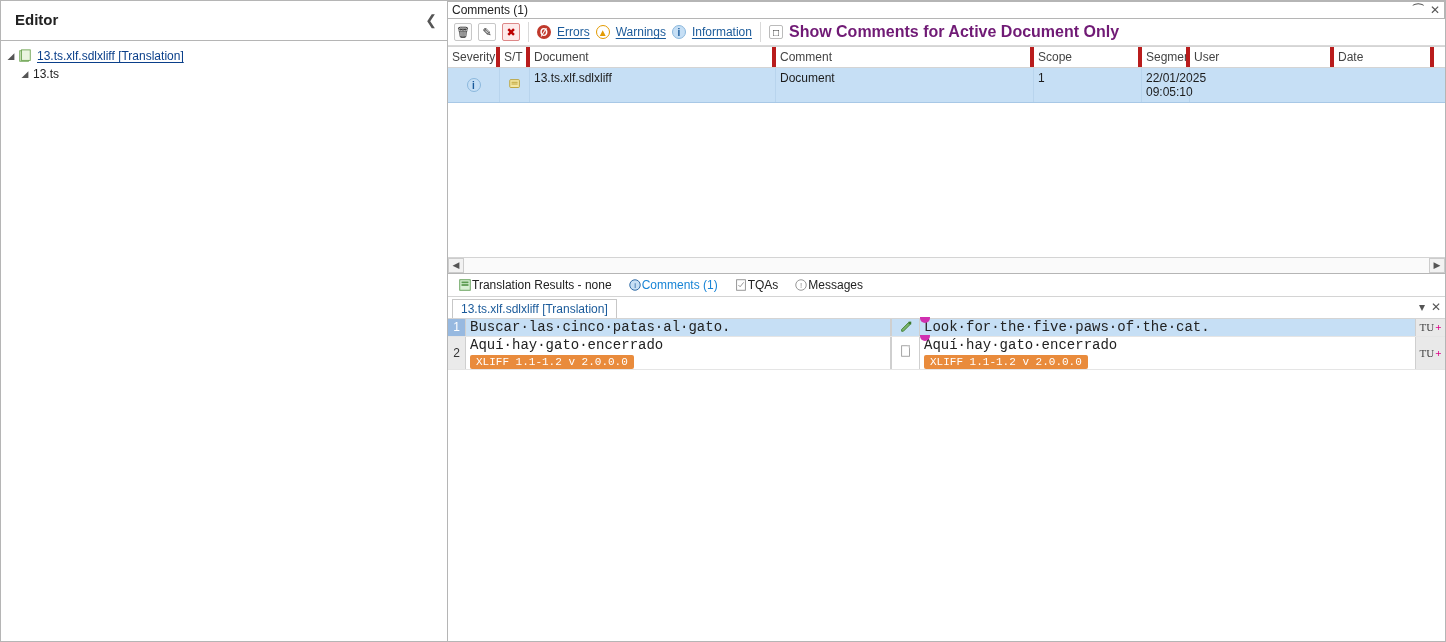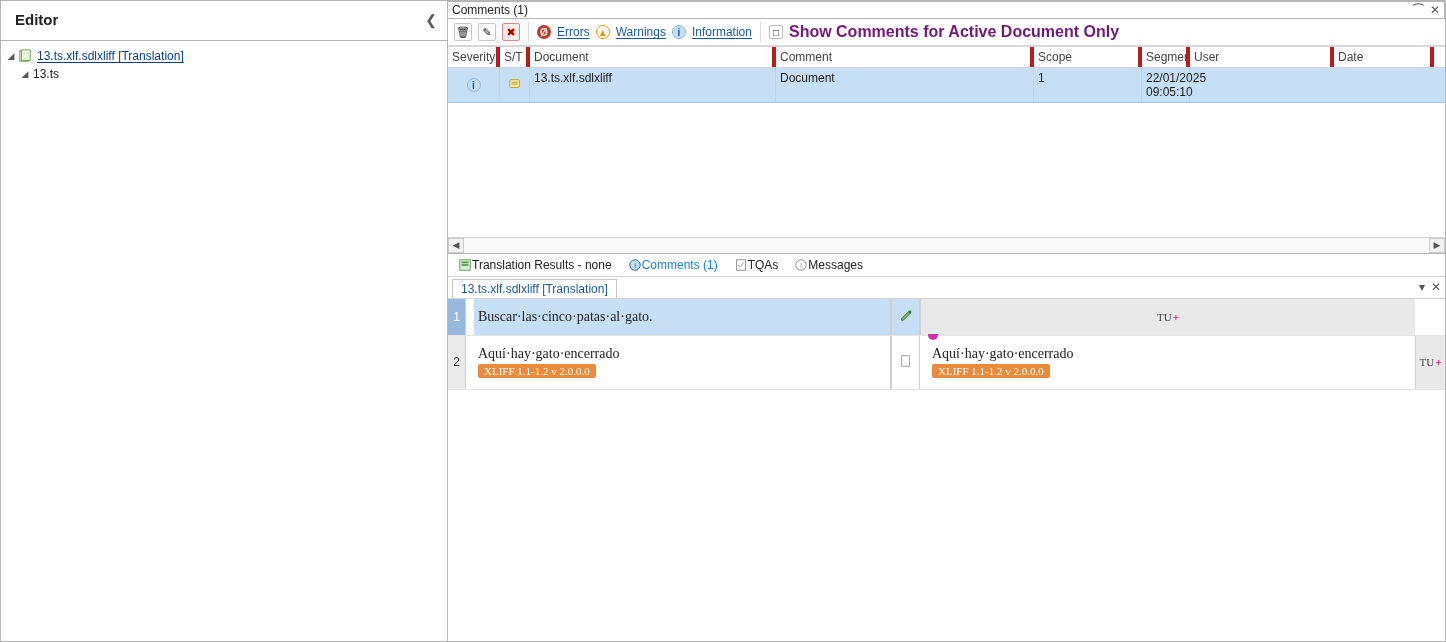--- a/index.html
+++ b/index.html
@@ -224,25 +224,24 @@
 .seg-row.selected .num { background:#97b9e0; color:#fff; }
 .seg-row.selected .src, .seg-row.selected .tgt { background:#c6dff5; }
 .seg-row.selected .status { background:#c6dff5; }
 .num {
   background:#eaeaea; color:#333;
   display:flex; align-items:center; justify-content:center;
   border-right:1px solid #cfcfcf;
   font-size:12px;
 }
 .src, .tgt {
-  padding: 10px 4px;
+  padding: 0 4px;
   font-size: 14px;
-  font-family: Liberation Serif, serif;
+  font-family: Liberation Mono, monospace;
   position:relative;
-  margin-left:8px;
 }
 .src { border-right:1px solid #cfcfcf; }
 .status {
   border-left:1px solid #cfcfcf; border-right:1px solid #cfcfcf;
   display:flex; align-items:center; justify-content:center;
 }
 .tu {
   background:#e9e9e9;
   display:flex; align-items:center; justify-content:center;
   font-size:11px;
@@ -423,20 +422,24 @@
           <span>Buscar·las·cinco·patas·al·gato.</span>
         </div>
         <div class="status">
           <span class="pencil">
             <svg viewBox="0 0 16 16">
                 <path d="M3 12 L11 4 L13 6 L5 14 L3 14 Z" fill="#7ab56b" stroke="#3b7a2e"></path>
                 <rect x="11" y="3" width="3" height="3" fill="#3b7a2e"></rect>
               </svg>
           </span>
         </div>
+        <div class="tgt">
+          <span class="comment-marker" style="left:0"></span>
+          <span>Look·for·the·five·paws·of·the·cat.</span>
+        </div>
         <div class="tu plus">TU</div>
       </div>
 
       <div class="seg-row">
         <div class="num">2</div>
         <div class="src">
           <div>Aquí·hay·gato·encerrado</div>
           <span class="xliff-tag">XLIFF 1.1-1.2 v 2.0.0.0</span>
         </div>
         <div class="status">

